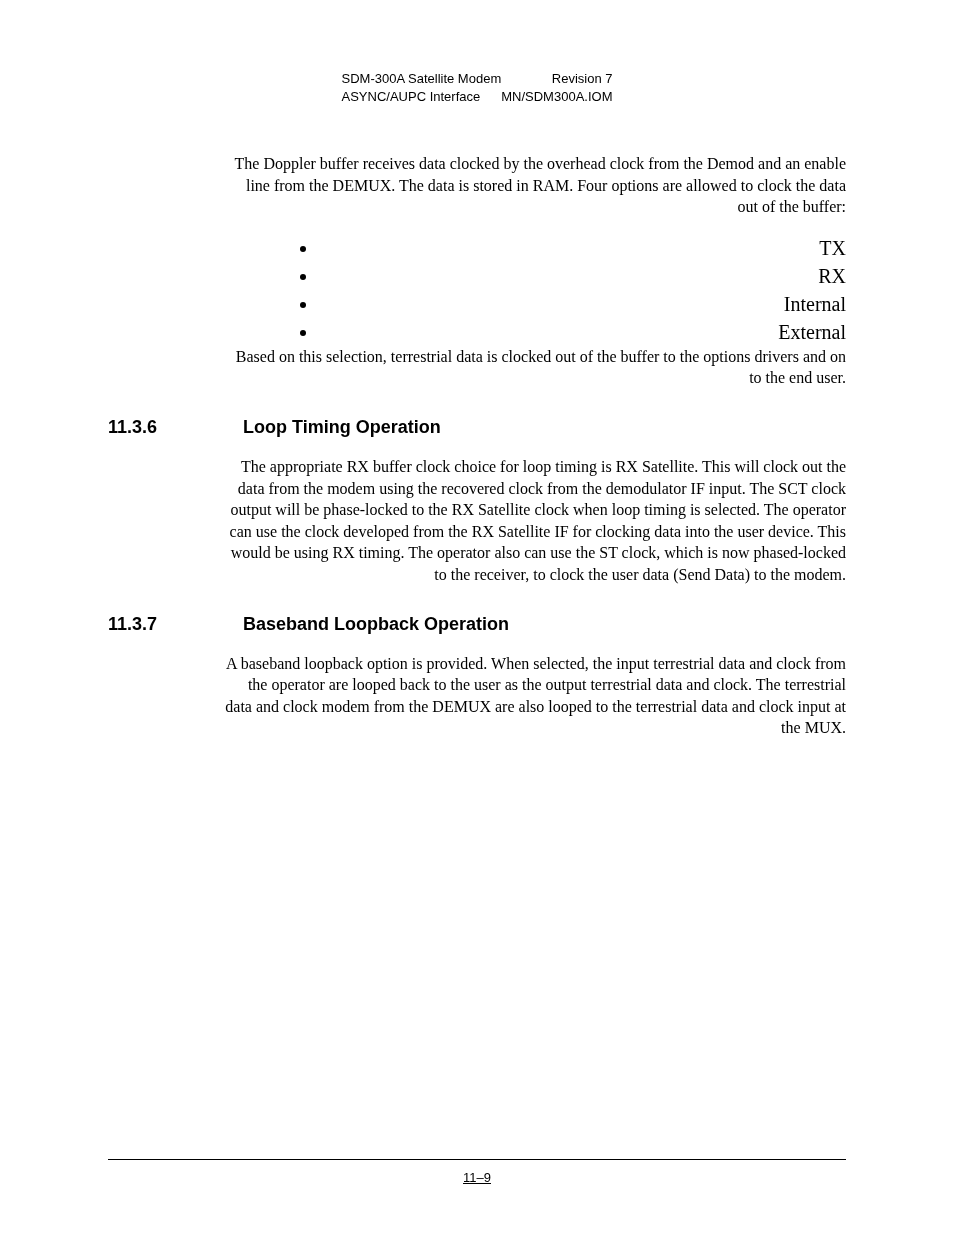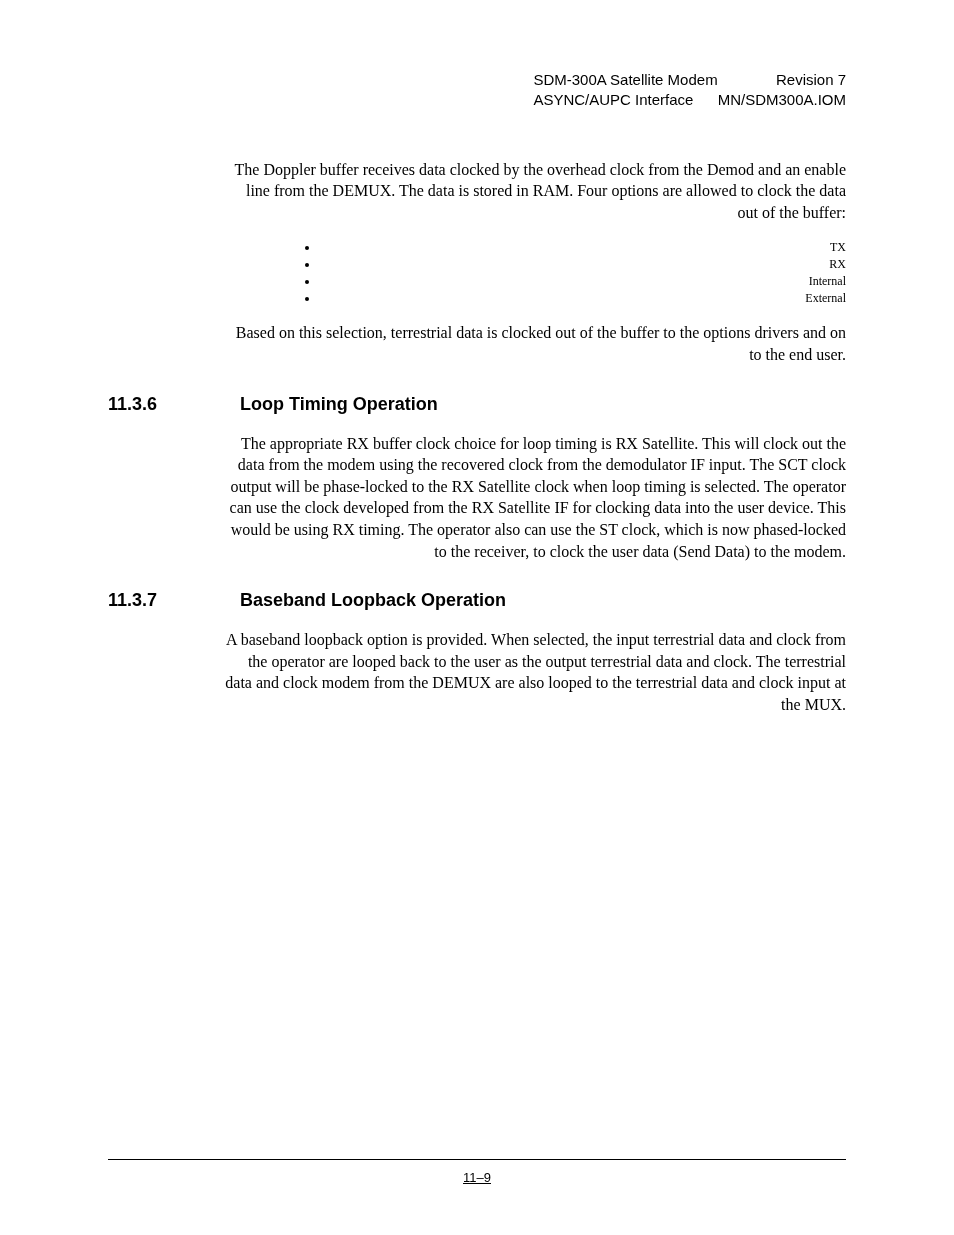--- a/index.html
+++ b/index.html
@@ -15,22 +15,22 @@
       position: relative;
       color: #000000;
     }
     .page {
       padding: 70px 108px 60px 108px;
       height: 100%;
       position: relative;
     }
     .header {
       display: flex;
-      justify-content: flex-end;
-      font-size: 15px;
+      justify-content: center;
+      font-size: 13px;
       font-family: Arial, Helvetica, sans-serif;
       line-height: 1.35;
       margin-bottom: 48px;
     }
     .header-left, .header-right {
       white-space: pre-line;
     }
     .header-right {
       text-align: right;
     }
@@ -39,43 +39,42 @@
       font-size: 16px;
       line-height: 1.35;
       text-align: right;
     }
     .para {
       margin-bottom: 16px;
     }
     .bullet-list {
       margin-left: 95px;
       list-style: disc;
-      font-size: 12px;
+      font-size: 20px;
       line-height: 1.4;
-      margin-bottom: 16px;
     }
     .bullet-list li {
       padding-left: 12px;
       margin-bottom: 0px;
     }
     .section-heading {
       font-family: Arial, Helvetica, sans-serif;
       font-weight: bold;
       font-size: 18px;
       margin-top: 28px;
       margin-bottom: 18px;
       display: flex;
-      gap: 16px;
     }
     .section-num {
       display: inline-block;
       width: 116px;
     }
     .section-title {
       display: inline-block;
+      margin-left: 19px;
     }
     .footer {
       position: absolute;
       bottom: 50px;
       left: 108px;
       right: 108px;
     }
     .footer-line {
       border-top: 1px solid #000000;
       margin-bottom: 10px;

